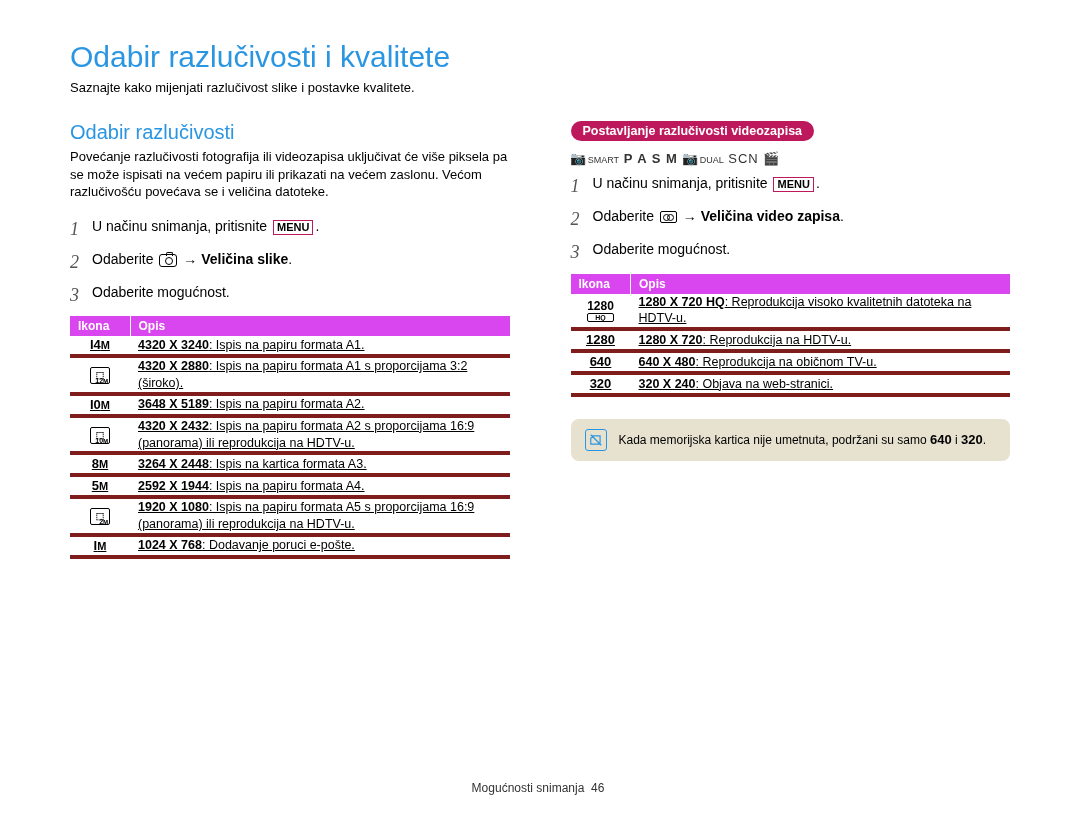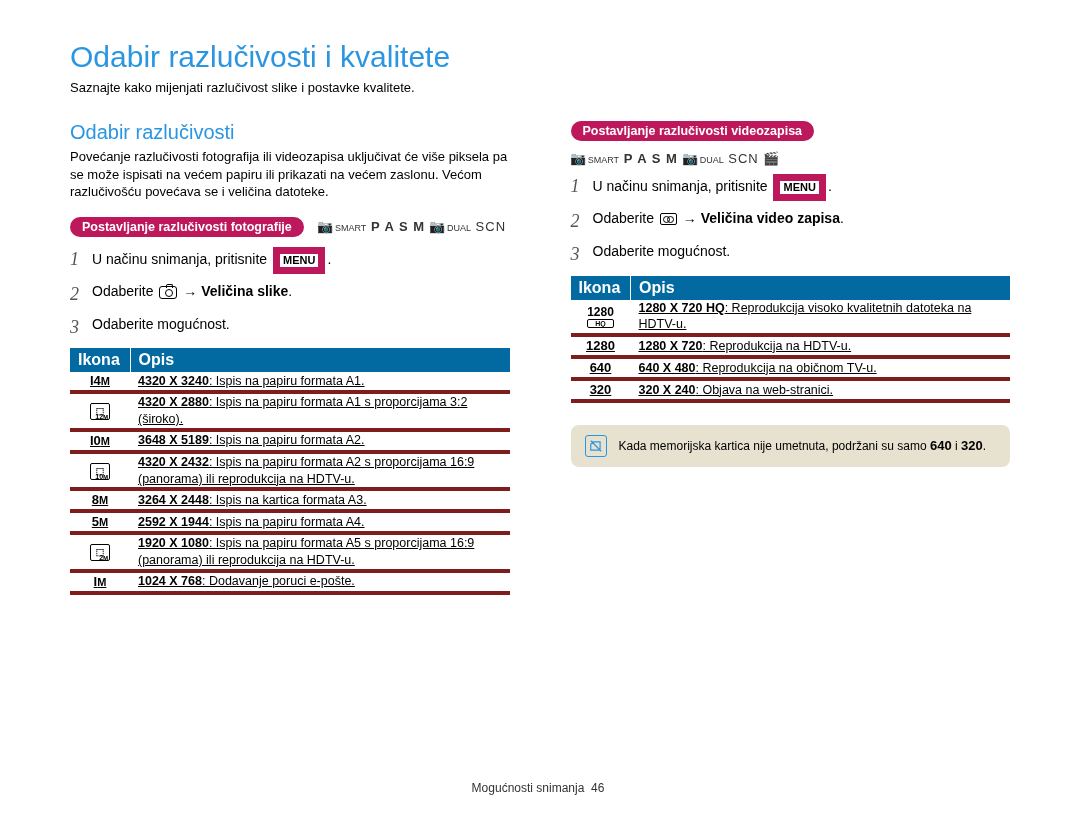--- a/index.html
+++ b/index.html
@@ -59,21 +59,21 @@
     font-family: Georgia, 'Times New Roman', serif;
     font-style: italic;
     font-size: 18px;
     color: #555;
     width: 22px;
     flex-shrink: 0;
   }
   ol.steps li .step-body { flex: 1; font-size: 14px; }
   .menu-box {
     display: inline-block;
-    border: 7px solid #be185d;
+    border: 1px solid #be185d;
     font-size: 11px;
     font-weight: 700;
     padding: 0 3px;
     line-height: 1.2;
     vertical-align: baseline;
     margin: 0 2px;
   }
   .cam-icon {
     display: inline-block;
     width: 18px;
@@ -137,26 +137,26 @@
     left: 2px;
   }
   .bold { font-weight: 700; }
   table.opt-table {
     width: 100%;
     border-collapse: collapse;
     margin-top: 8px;
     font-size: 12.5px;
   }
   table.opt-table th {
-    background: #0369a1;
+    background: #d946ef;
     color: #fff;
     font-weight: 700;
     text-align: left;
     padding: 3px 8px;
-    font-size: 16px;
+    font-size: 12px;
   }
   table.opt-table th:first-child { width: 60px; border-right: 1px solid #fff; }
   table.opt-table td {
     padding: 0 8px;
     border-bottom: 4px solid #7f1d1d;
     vertical-align: middle;
     line-height: 1.35;
     text-decoration: underline;
   }
   table.opt-table td:first-child { text-align: center; font-weight: 700; width: 60px; }
@@ -231,29 +231,20 @@
 
 <div class="page-title">Odabir razlučivosti i kvalitete</div>
 <div class="subtitle">Saznajte kako mijenjati razlučivost slike i postavke kvalitete.</div>
 
 <div class="columns">
 
   <div class="col">
     <div class="section-title">Odabir razlučivosti</div>
     <div class="section-desc">Povećanje razlučivosti fotografija ili videozapisa uključivat će više piksela pa se može ispisati na većem papiru ili prikazati na većem zaslonu. Većom razlučivošću povećava se i veličina datoteke.</div>
 
-    <div class="pill-row">
-      <span class="pill">Postavljanje razlučivosti fotografije</span>
-      <span class="mode-line">
-        <span>📷<span class="smart">SMART</span></span>
-        <span class="bold">P A S M</span>
-        <span>📷<span class="smart">DUAL</span></span>
-        <span>SCN</span>
-      </span>
-    </div>
 
     <ol class="steps">
       <li>
         <span class="num">1</span>
         <span class="step-body">
           <span>U načinu snimanja, pritisnite </span><span class="menu-box">MENU</span><span>.</span>
         </span>
       </li>
       <li>
         <span class="num">2</span>

